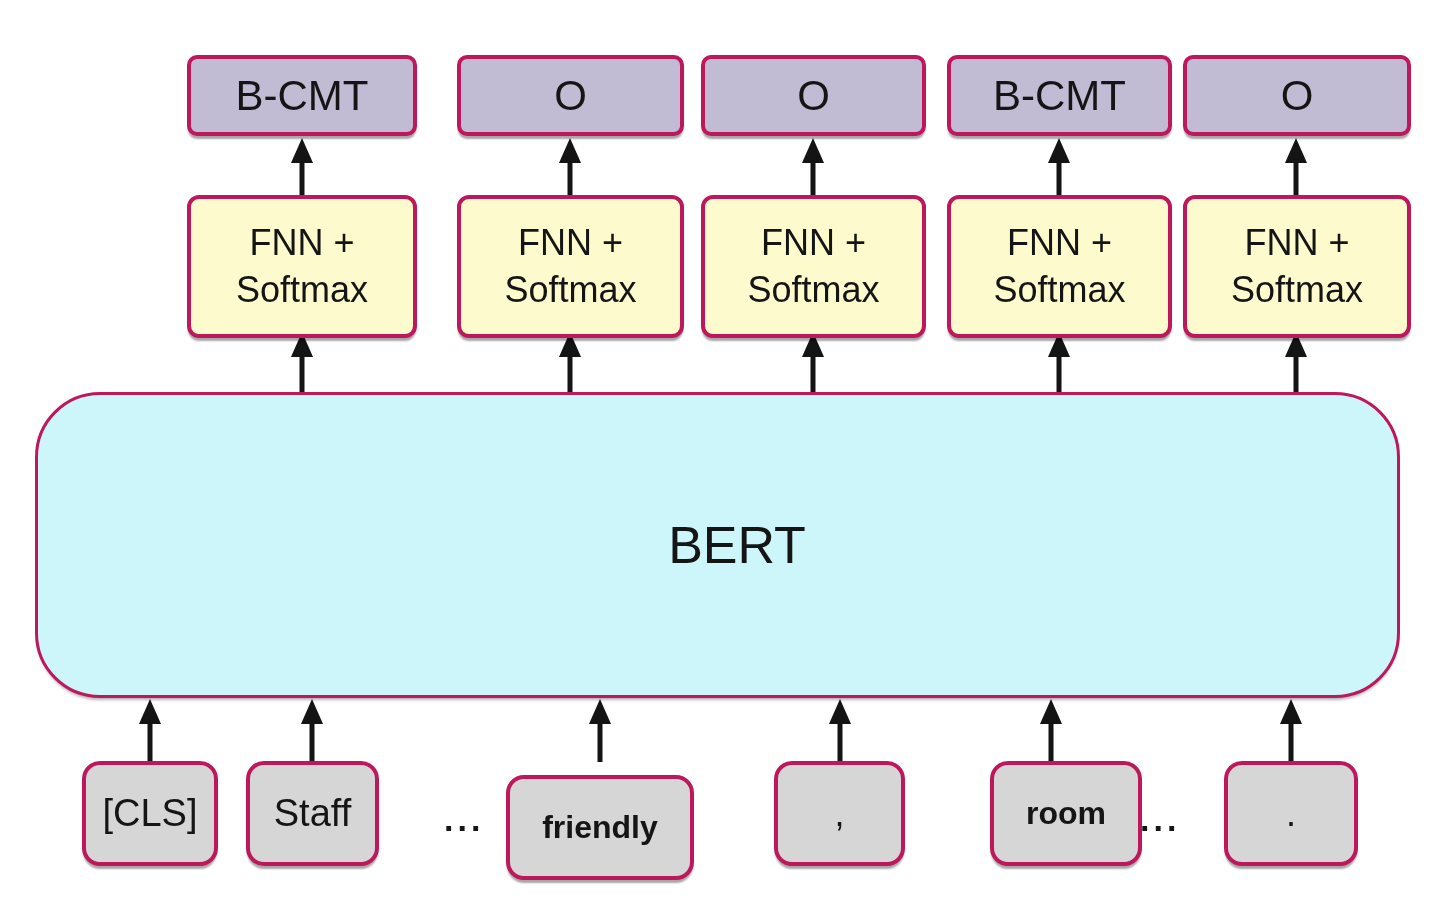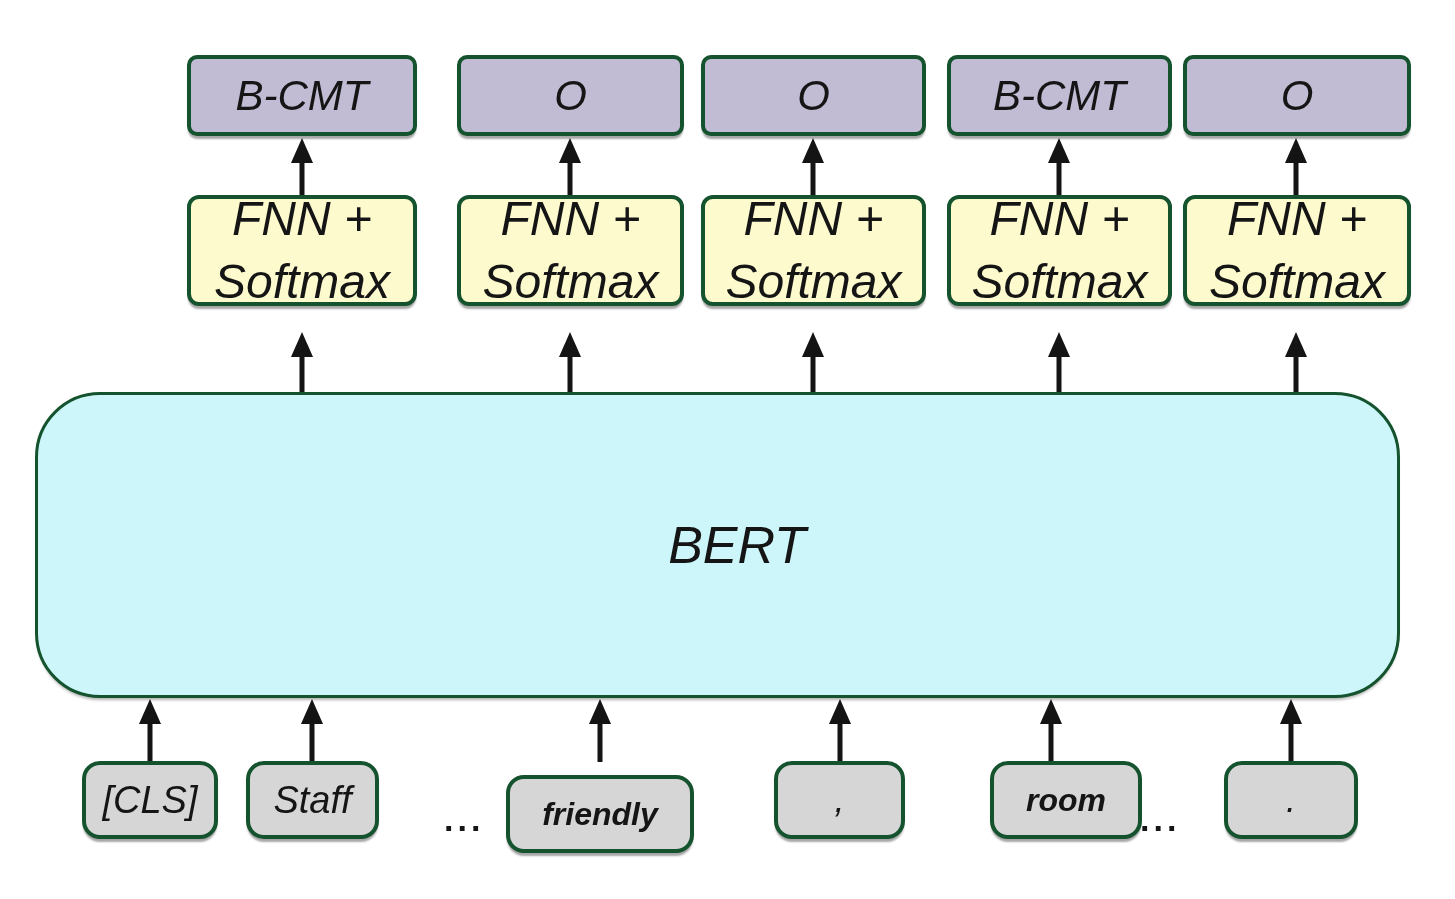--- a/index.html
+++ b/index.html
@@ -7,53 +7,52 @@
     position:relative;
     width:1455px;height:899px;
     background:#ffffff;
     font-family:"Liberation Sans", sans-serif;
     color:#151515;
     overflow:hidden;
   }
   .box{
     position:absolute;
     box-sizing:border-box;
-    border:4px solid #14532d;
+    border:4px solid #be185d;
     display:flex;
     align-items:center;
     justify-content:center;
     text-align:center;
     color:#151515;
     box-shadow:0 4px 2px -1px rgba(0,0,0,0.35);
-    font-style:italic;
   }
   .output-box{
     top:55px;height:81px;
     background:var(--output_fill,#c1bcd4);
     border-radius:10px;
     font-size:42px;
   }
   .classifier-box{
-    top:195px;height:111px;
+    top:195px;height:143px;
     background:var(--classifier_fill,#fdfacd);
     border-radius:12px;
-    font-size:48px;
+    font-size:36px;
     line-height:1.3;
   }
   .bert-box{
     left:35px;top:392px;width:1365px;height:306px;
     background:var(--encoder_fill,#ccf6f9);
     border-radius:65px;
     border-width:3px;
     font-size:52px;
     box-shadow:0 4px 3px -2px rgba(0,0,0,0.3);
     padding-left:39px;
   }
   .token-box{
-    top:761px;height:78px;
+    top:761px;height:105px;
     background:var(--token_fill,#d6d6d6);
     border-radius:18px;
     font-size:38px;
   }
   .token-bold{font-weight:bold;font-size:32px;}
   .token-punct{font-size:36px;}
   .ellipsis{
     position:absolute;
     font-weight:bold;
     font-size:34px;

